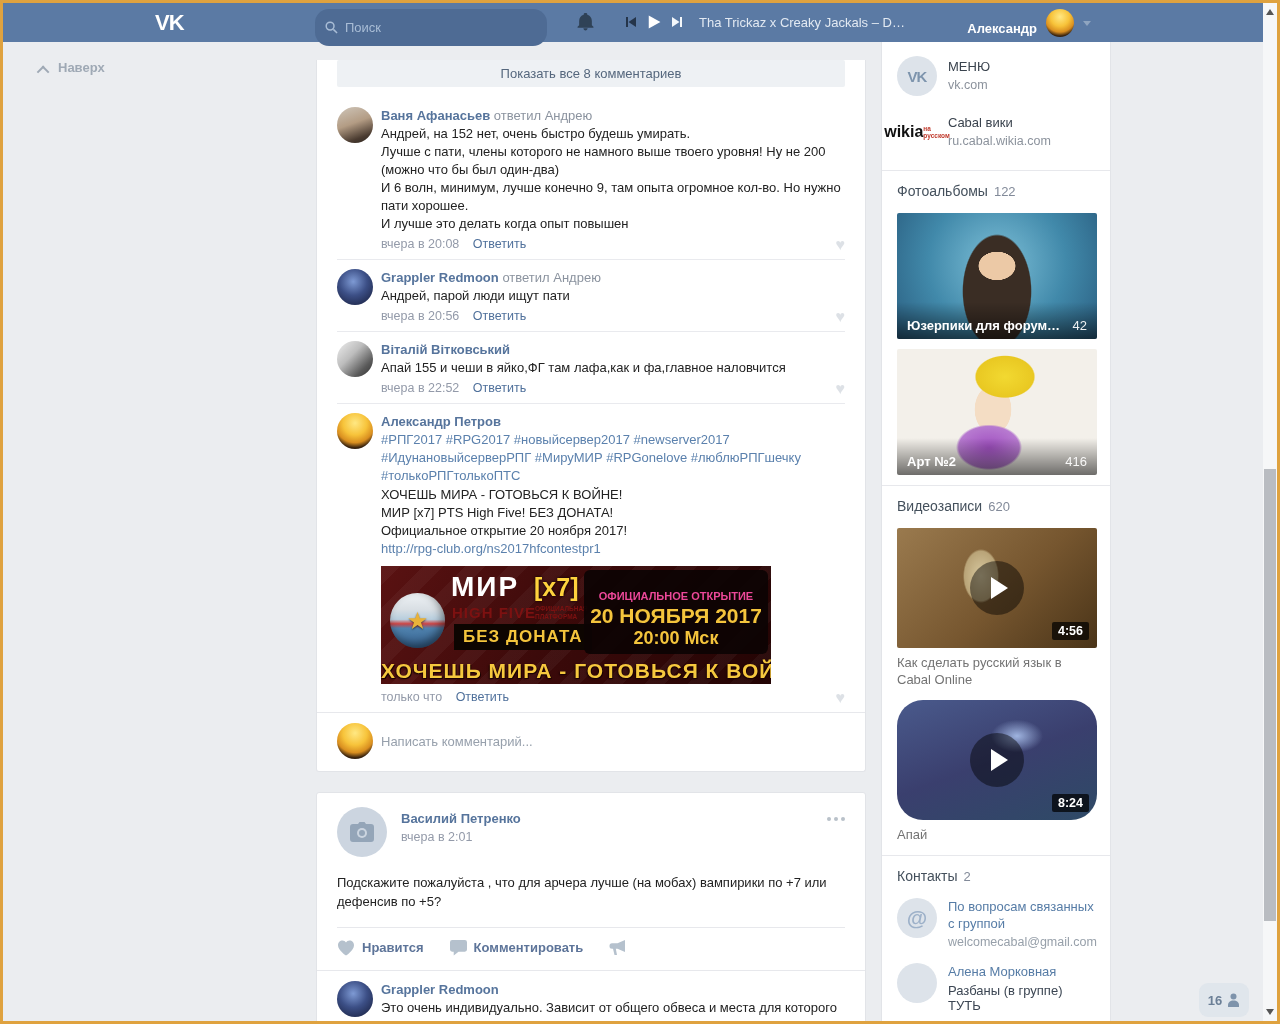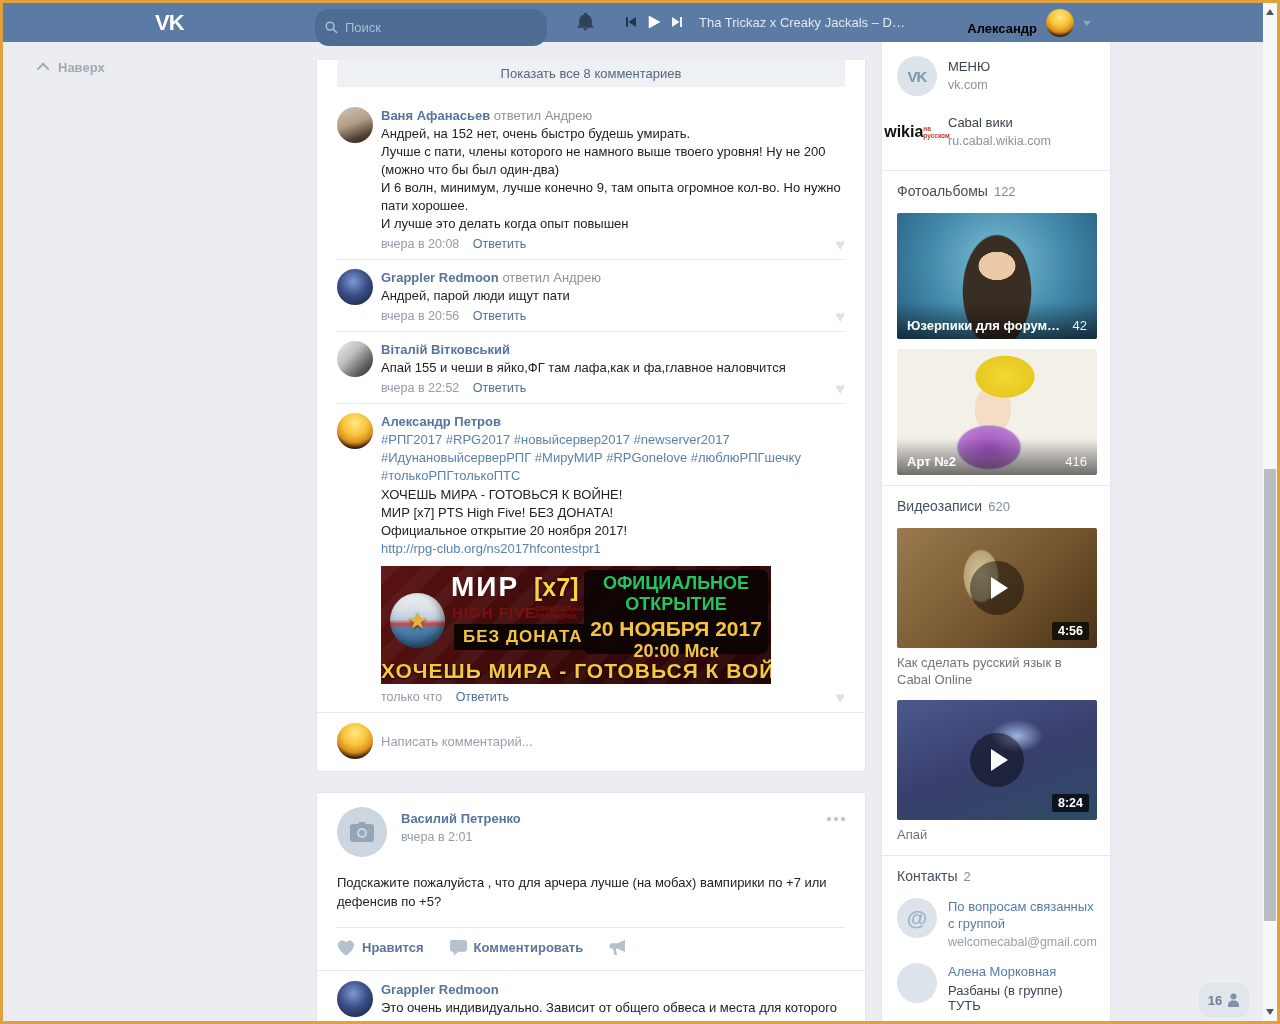--- a/index.html
+++ b/index.html
@@ -35,34 +35,34 @@
     font-family:"Liberation Sans", sans-serif;
   }
   .search-box input::placeholder { color:#a9bdd6; opacity:1; }
   .bell { position:absolute; left:574px; top:10px; }
   .player { position:absolute; left:622px; top:12px; display:flex; align-items:center; gap:10px; }
   .track-title {
     position:absolute; left:696px; top:12px; width:212px;
     color:#e2e9f2; font-size:13px; white-space:nowrap; overflow:hidden; text-overflow:ellipsis;
   }
   .user-area { position:absolute; right:172px; top:6px; display:flex; align-items:center; gap:9px; }
-  .user-name { color:#000000; font-weight:bold; font-size:13px;margin-top:10px; }
+  .user-name { color:#ffffff; font-weight:bold; font-size:13px;margin-top:10px; }
   .avatar-sunset {
     border-radius:50%;
     background: radial-gradient(circle at 50% 28%, #ffe883 0%, #f7c33a 38%, #d98e1f 62%, #3a2410 78%, #17100a 100%);
   }
   .user-area .avatar-sunset { width:28px; height:28px; }
   .chevron-down {
     width:0; height:0; border-left:4px solid transparent; border-right:4px solid transparent;
     border-top:5px solid #8fa5c0;
   }
 
   
   .back-top {
-    position:absolute; left:37px; top:57px; display:flex; align-items:center; gap:9px;
+    position:absolute; left:37px; top:57px; display:flex; align-items:flex-end; gap:9px;
     color:#9fa9b5; font-weight:bold; font-size:13px; cursor:pointer;
   }
   .chevron-up {
     width:9px; height:9px; border-left:2px solid #9fa9b5; border-top:2px solid #9fa9b5;
     transform: rotate(45deg) translateY(2px);
   }
 
   
   .main-col { position:absolute; left:313px; top:39px; width:550px; }
   .card {
@@ -120,21 +120,21 @@
   .b-high { position:absolute; left:71px; top:38px; color:#7d1111; font-size:15px; font-weight:900; letter-spacing:1px; }
   .b-plat { position:absolute; left:154px; top:39px; color:#7d1111; font-size:6.5px; font-weight:bold; white-space:pre-line; line-height:8px; }
   .b-nodonate {
     position:absolute; left:73px; top:58px; background:#0d0501; color:#f4c43c;
     font-size:17px; font-weight:800; padding:3px 9px; letter-spacing:1px;
   }
   .b-right {
     position:absolute; left:203px; top:4px; width:184px; height:84px;
     background: rgba(12,3,3,.92); border-radius:6px; text-align:center;
   }
-  .b-open { color:#22c55e; font-size:18px; font-weight:800; margin-top:3px; }
+  .b-open { color:#ec4899; font-size:11px; font-weight:800; margin-top:20px; }
   .b-date { color:#f4c43c; font-size:21px; font-weight:800; margin-top:2px; }
   .b-time { color:#f4c43c; font-size:18px; font-weight:800; }
   .b-slogan {
     position:absolute; left:0; right:0; bottom:1px; text-align:center;
     color:#f6c83e; font-size:21px; font-weight:900; letter-spacing:1px;
     text-shadow: 1px 1px 0 #1a0202, -1px 1px 2px #1a0202;
     white-space:nowrap;
   }
 
   
@@ -206,20 +206,21 @@
   .video-img { height:120px; }
   .vid1 {
     background:
       radial-gradient(ellipse 30px 45px at 42% 40%, #d8c9a0 0%, #b9a478 55%, transparent 60%),
       linear-gradient(135deg,#9a7a4e 0%, #76562f 55%, #4a3418 100%);
   }
   .vid2 {
     background:
       radial-gradient(ellipse 40px 25px at 60% 30%, #9fb4e0 0%, transparent 65%),
       linear-gradient(160deg,#4a5a8c 0%, #3a3f6e 50%, #2e4a66 100%);
+    border-radius: 26px;
   }
   .play-overlay {
     position:absolute; left:50%; top:50%; width:54px; height:54px; margin:-27px 0 0 -27px;
     background:rgba(0,0,0,.45); border-radius:50%;
   }
   .play-overlay::after {
     content:""; position:absolute; left:21px; top:16px;
     border-left:17px solid #fff; border-top:11px solid transparent; border-bottom:11px solid transparent;
   }
   .duration {

